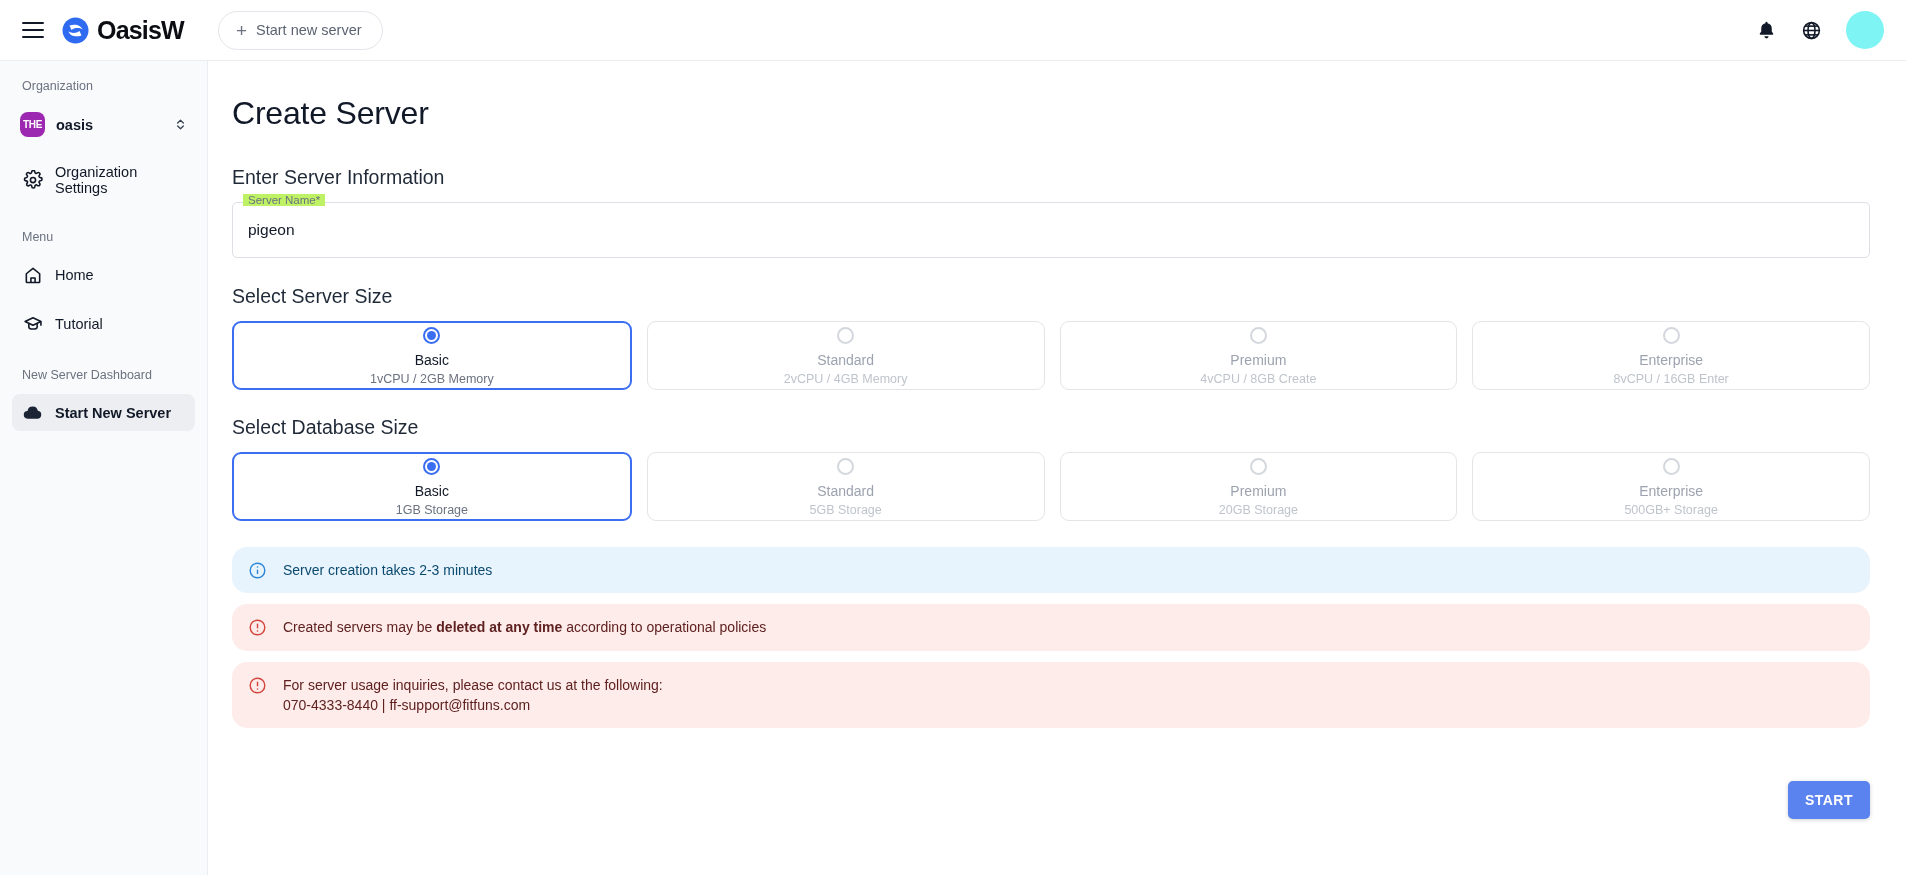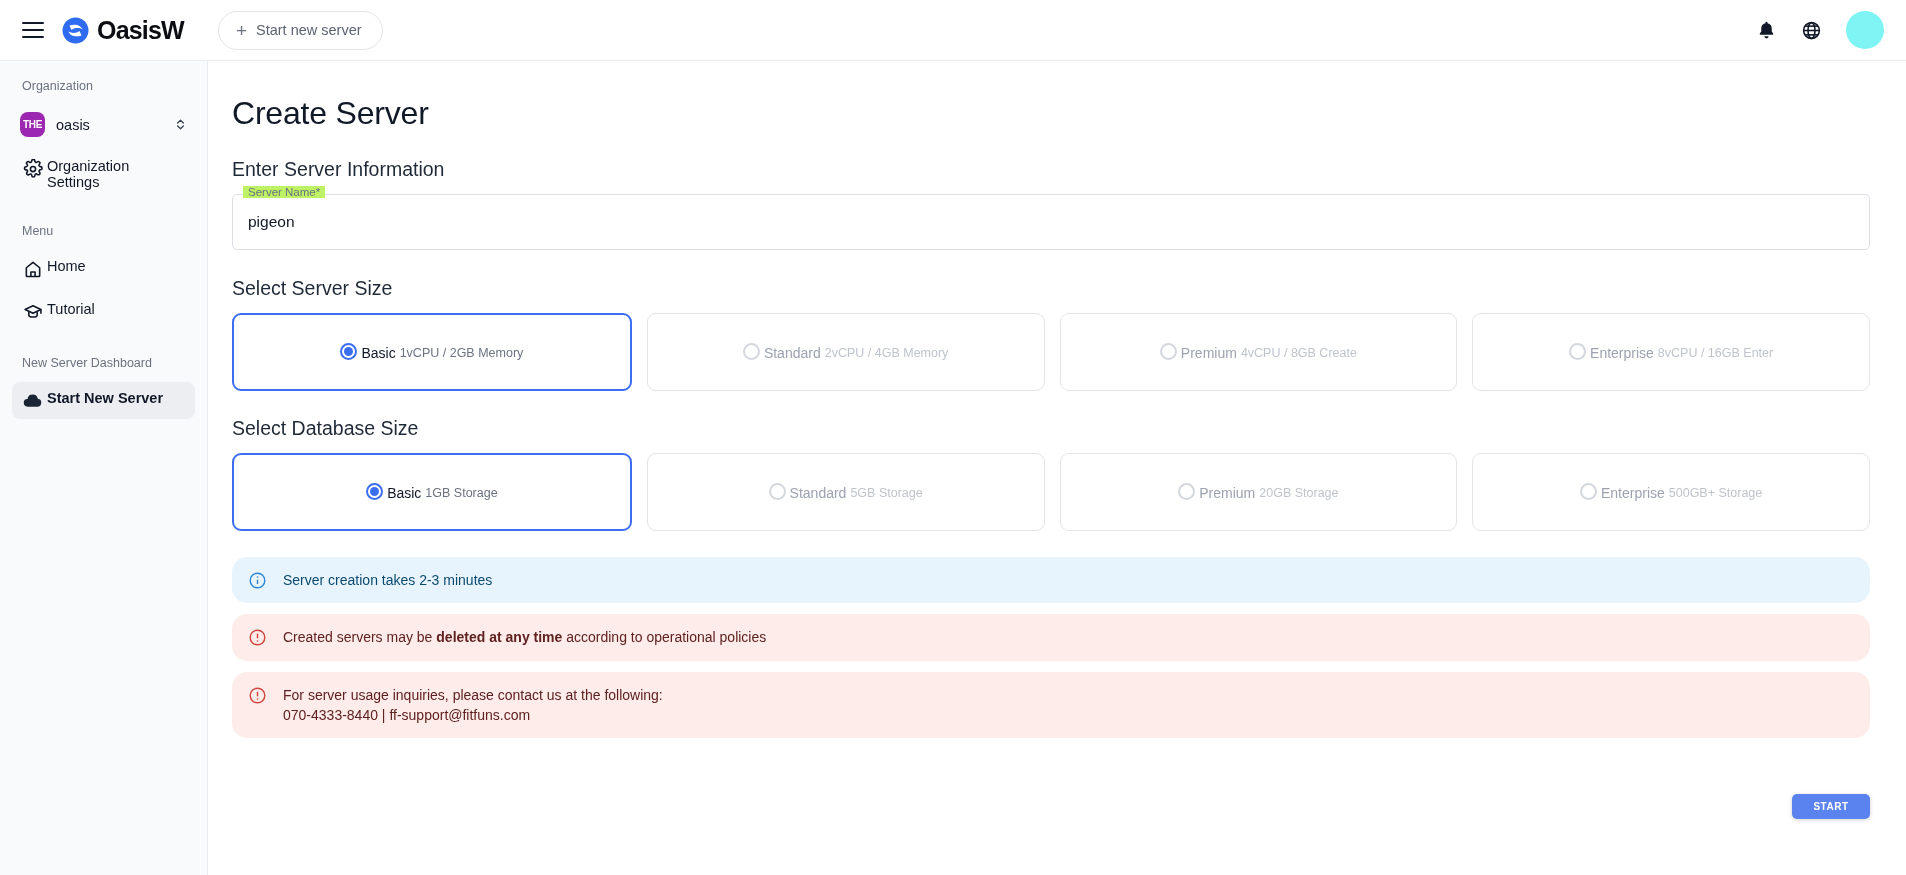--- a/index.html
+++ b/index.html
@@ -77,44 +77,44 @@
     padding: 7px 8px; border-radius: 8px; cursor: pointer;
   }
   .org-badge {
     width: 25px; height: 25px; flex: 0 0 25px;
     border-radius: 8px;
     background: #9c27b0;
     color: #fff; font-size: 10px; font-weight: 700;
     display: flex; align-items: center; justify-content: center;
     letter-spacing: -0.3px;
   }
-  .org-name { font-size: 14.5px; font-weight: 400; color: #111827; }
+  .org-name { font-size: 14.5px; font-weight: 700; color: #111827; }
   .org-chevron { margin-left: auto; color: #374151; display: flex; }
 
   .side-item {
-    display: flex; gap: 4px;
+    display: flex; align-items: center; gap: 12px;
     padding: 8px 10px; border-radius: 8px; cursor: pointer;
-    margin-top: 6px;
+    margin-top: 12px;
   }
   .side-item.active { background: #eceef1; }
   .side-item .side-label { font-size: 14.5px; color: #111827; }
   .side-item.active .side-label { font-weight: 600; }
   .side-icon { width: 21px; height: 21px; flex: 0 0 21px; display: flex; align-items: center; justify-content: center; }
 
   
   .main {
     flex: 1 1 auto;
     padding: 34px 36px 0 24px;
     overflow: hidden;
     position: relative;
   }
   .page-title {
     font-size: 32px; font-weight: 400; color: #111827;
     letter-spacing: -0.2px;
-    margin-bottom: 26px;
+    margin-bottom: 34px;
   }
   .section-title {
     font-size: 19.5px; font-weight: 400; color: #1f2937;
     margin-bottom: 13px;
   }
 
   
   .tf-wrap { position: relative; margin-bottom: 27px; }
   .tf-field {
     width: 100%;
@@ -135,25 +135,25 @@
     padding: 0 5px;
     font-size: 11.5px;
     color: #6b7280;
     pointer-events: none;
   }
 
   
   .card-row { display: flex; gap: 15px; margin-bottom: 26px; }
   .opt-card {
     flex: 1 1 0;
-    height: 78px;
+    height: 69px;
     border: 1px solid #e3e5e9;
     border-radius: 9px;
     background: #fff;
-    display: flex; flex-direction: row; align-items: center; justify-content: center;
+    display: flex; flex-direction: column; align-items: center; justify-content: center;
     gap: 4px;
     cursor: pointer;
     padding-top: 2px;
   }
   .opt-card.selected {
     border: 2px solid #3b6ef0;
     box-shadow: 0 0 0 0 rgba(0,0,0,0);
   }
   .opt-radio {
     width: 17px; height: 17px; border-radius: 50%;
@@ -192,24 +192,24 @@
 
   
   .start-btn {
     position: absolute;
     right: 36px;
     bottom: 56px;
     background: #5b83ef;
     color: #fff;
     border: none;
     border-radius: 5px;
-    height: 25px;
+    height: 38px;
     min-width: 78px;
     padding: 0 17px;
-    font-size: 10px;
+    font-size: 14px;
     font-weight: 600;
     letter-spacing: 0.5px;
     font-family: "Liberation Sans", sans-serif;
     cursor: pointer;
     box-shadow: 0 1px 4px rgba(0,0,0,0.18);
   }
 </style>
 </head>
 <body>
 

